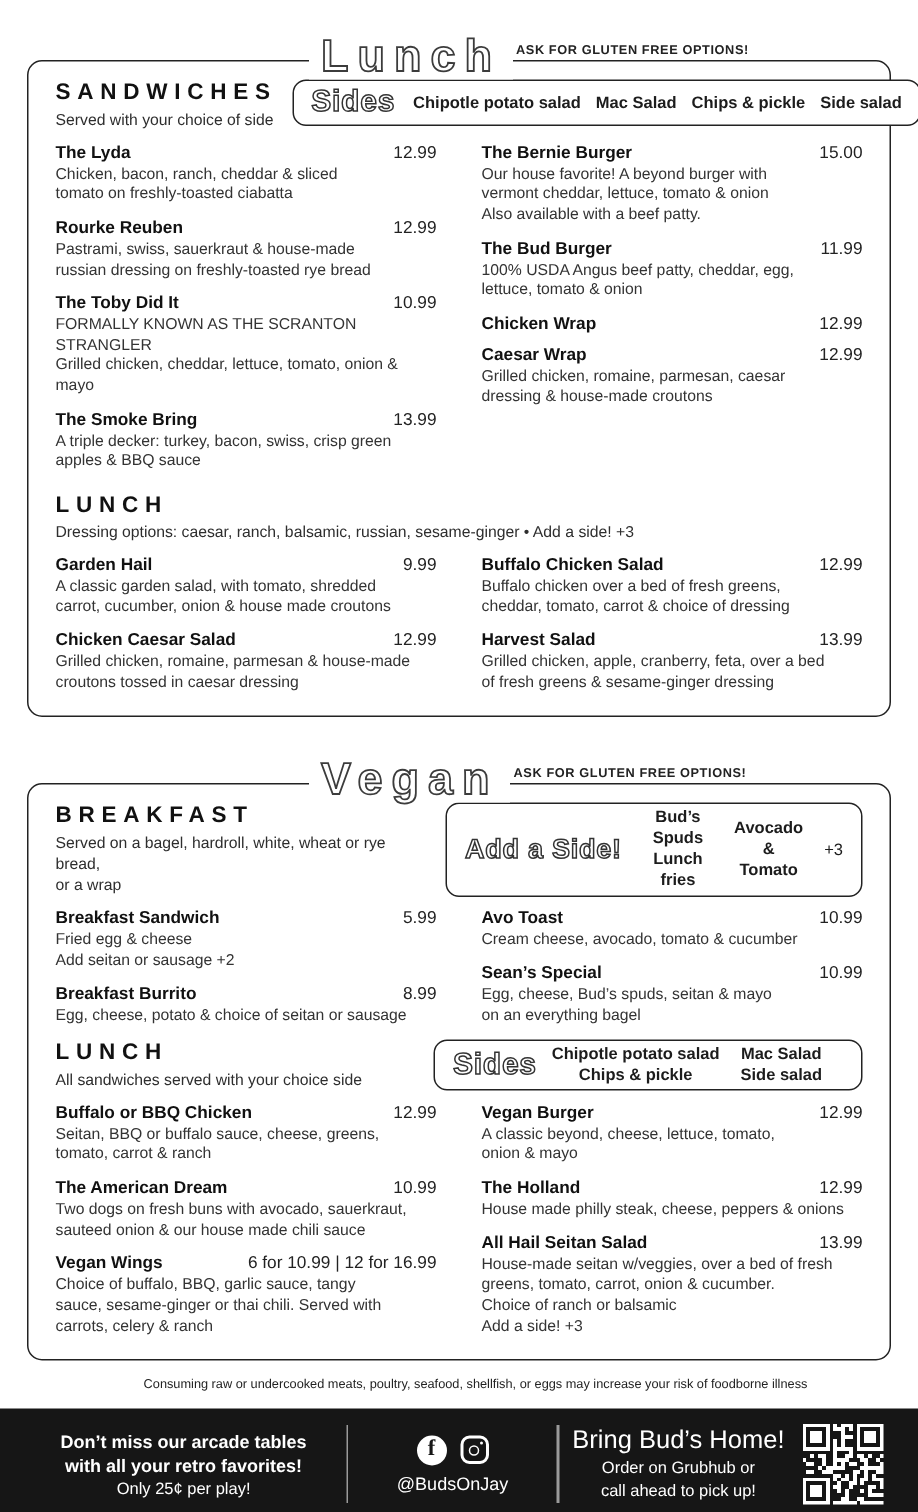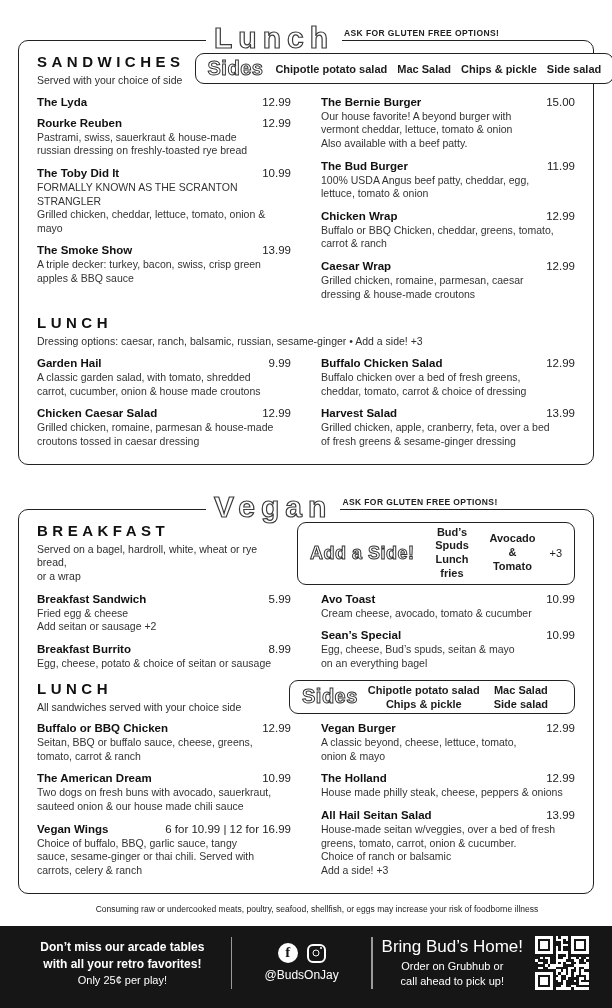--- a/index.html
+++ b/index.html
@@ -96,40 +96,42 @@
         </div>
       </div>
 
       <div class="two-col">
         <div>
           <div class="menu-item">
             <div class="item-head">
                 <span class="item-name">The Lyda</span>
                 <span class="item-price">12.99</span>
               </div>
+            <div class="item-desc">Chicken, bacon, ranch, cheddar &amp; sliced
+tomato on freshly-toasted ciabatta</div>
           </div>
           <div class="menu-item">
             <div class="item-head">
                 <span class="item-name">Rourke Reuben</span>
                 <span class="item-price">12.99</span>
               </div>
             <div class="item-desc">Pastrami, swiss, sauerkraut &amp; house-made
 russian dressing on freshly-toasted rye bread</div>
           </div>
           <div class="menu-item">
             <div class="item-head">
                 <span class="item-name">The Toby Did It</span>
                 <span class="item-price">10.99</span>
               </div>
             <div class="item-desc">FORMALLY KNOWN AS THE SCRANTON STRANGLER
 Grilled chicken, cheddar, lettuce, tomato, onion &amp; mayo</div>
           </div>
           <div class="menu-item">
             <div class="item-head">
-                <span class="item-name">The Smoke Show</span>
+                <span class="item-name">The Smoke Bring</span>
                 <span class="item-price">13.99</span>
               </div>
             <div class="item-desc">A triple decker: turkey, bacon, swiss, crisp green
 apples &amp; BBQ sauce</div>
           </div>
         </div>
         <div>
           <div class="menu-item">
             <div class="item-head">
                 <span class="item-name">The Bernie Burger</span>
@@ -145,22 +147,20 @@
                 <span class="item-price">11.99</span>
               </div>
             <div class="item-desc">100% USDA Angus beef patty, cheddar, egg,
 lettuce, tomato &amp; onion</div>
           </div>
           <div class="menu-item">
             <div class="item-head">
                 <span class="item-name">Chicken Wrap</span>
                 <span class="item-price">12.99</span>
               </div>
-            <div class="item-desc">Buffalo or BBQ Chicken, cheddar, greens, tomato,
-carrot &amp; ranch</div>
           </div>
           <div class="menu-item">
             <div class="item-head">
                 <span class="item-name">Caesar Wrap</span>
                 <span class="item-price">12.99</span>
               </div>
             <div class="item-desc">Grilled chicken, romaine, parmesan, caesar
 dressing &amp; house-made croutons</div>
           </div>
         </div>

